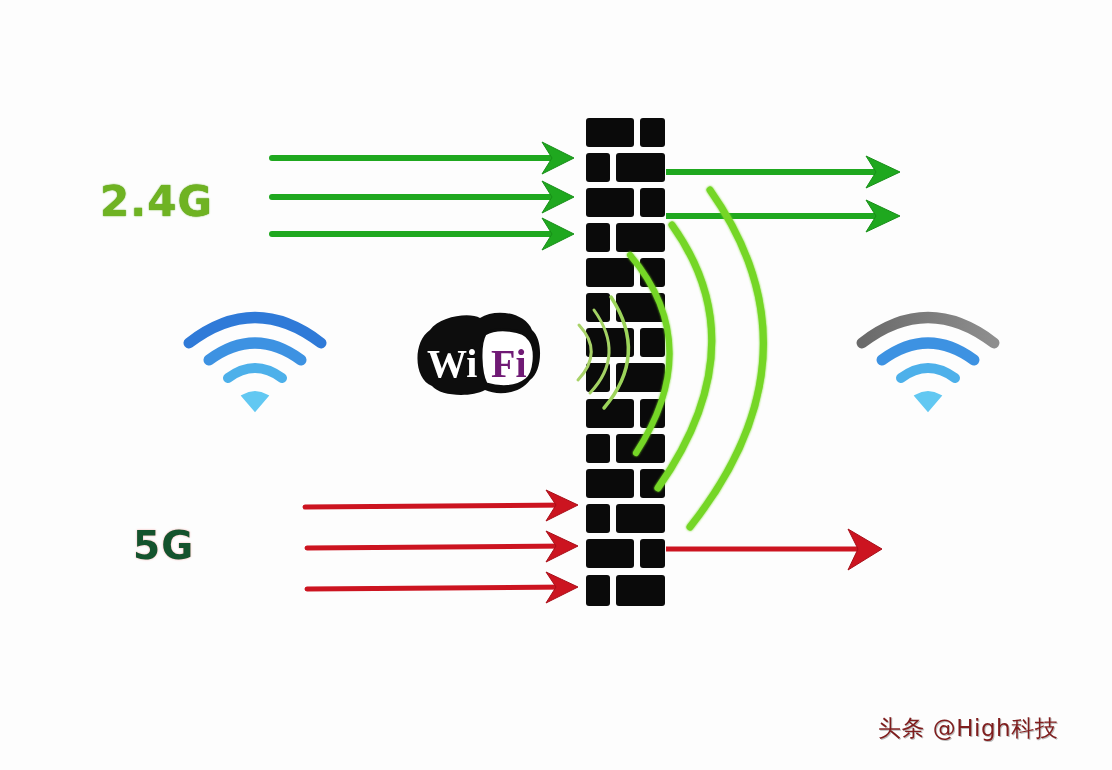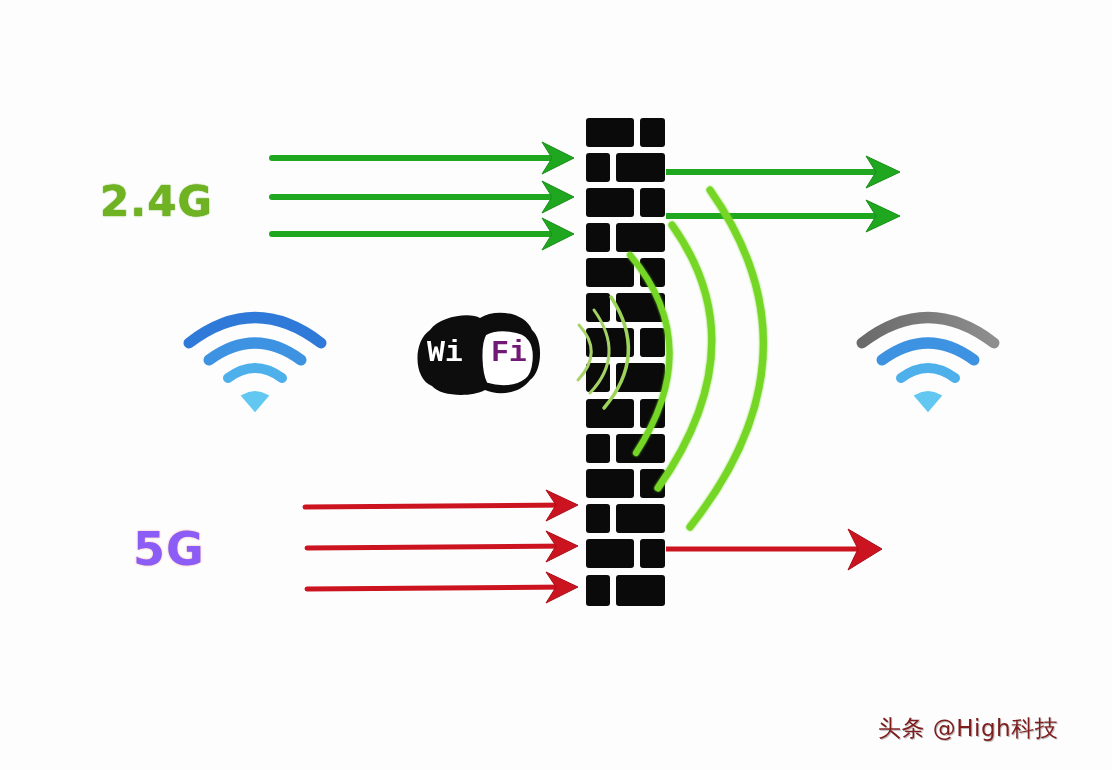--- a/index.html
+++ b/index.html
@@ -16,31 +16,31 @@
       font-weight: bold;
       line-height: 1;
       letter-spacing: 1px;
     }
     .label-24g {
       left: 100px; top: 181px; font-size: 42px;
       color: #6fb322;
       text-shadow: 0 0 1px #4d8a12, 0 0 2px rgba(120,200,40,0.6);
     }
     .label-5g {
-      left: 133px; top: 526px; font-size: 46px;
-      color: #8b5cf6;
+      left: 133px; top: 526px; font-size: 39px;
+      color: #14532d;
       text-shadow: 0 0 2px rgba(230,40,40,0.45);
     }
     .wifi-logo {
       position: absolute; left: 412px; top: 316px; width: 130px; height: 80px;
     }
     .wifi-logo .wi, .wifi-logo .fi {
       position: absolute;
-      font-family: Liberation Mono, monospace;
-      font-weight: bold; font-size: 30px; line-height: 1;
+      font-family: Liberation Serif, serif;
+      font-weight: bold; font-size: 40px; line-height: 1; margin-top: 6px;
     }
     .wifi-logo .wi { left: 15px; top: 22px; color: #ffffff; letter-spacing: 0px; }
     .wifi-logo .fi { left: 79px; top: 22px; color: #701a75; }
     .watermark {
       position: absolute; left: 878px; top: 713px;
       font-family: "DejaVu Sans", sans-serif;
       font-size: 23px; color: #7f1d1d;
       text-shadow: 1px 1px 0 #bbb;
       letter-spacing: 0.5px;
     }

